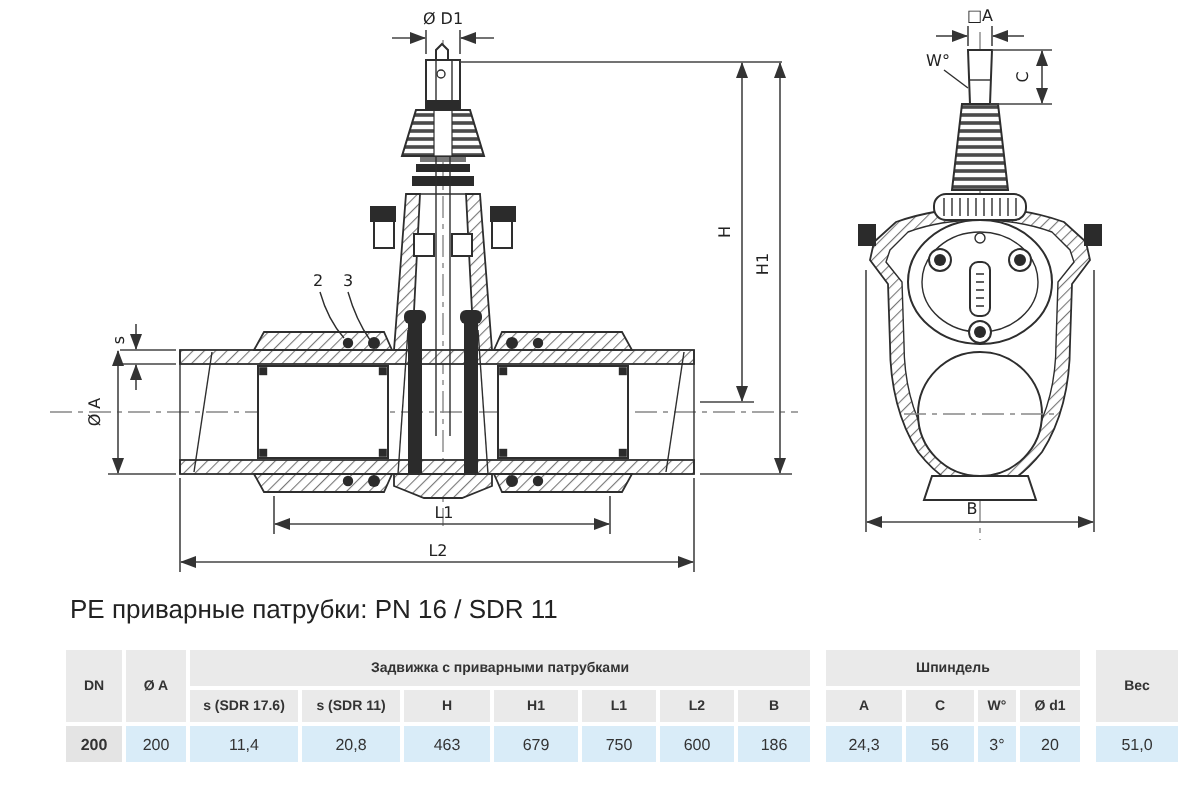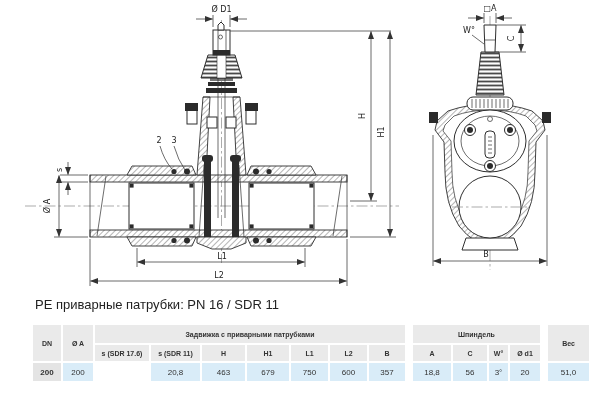--- a/index.html
+++ b/index.html
@@ -226,26 +226,27 @@
   <div class="hc" style="grid-area:2/7/3/8">L1</div>
   <div class="hc" style="grid-area:2/8/3/9">L2</div>
   <div class="hc" style="grid-area:2/9/3/10">B</div>
   <div class="hc" style="grid-area:2/11/3/12">A</div>
   <div class="hc" style="grid-area:2/12/3/13">C</div>
   <div class="hc" style="grid-area:2/13/3/14">W°</div>
   <div class="hc" style="grid-area:2/14/3/15">Ø d1</div>
 
   <div class="dc dn" style="grid-area:3/1/4/2">200</div>
   <div class="dc" style="grid-area:3/2/4/3">200</div>
+  <div class="dc" style="grid-area:3/3/4/4">11,4</div>
   <div class="dc" style="grid-area:3/4/4/5">20,8</div>
   <div class="dc" style="grid-area:3/5/4/6">463</div>
   <div class="dc" style="grid-area:3/6/4/7">679</div>
   <div class="dc" style="grid-area:3/7/4/8">750</div>
   <div class="dc" style="grid-area:3/8/4/9">600</div>
-  <div class="dc" style="grid-area:3/9/4/10">357</div>
-  <div class="dc" style="grid-area:3/11/4/12">18,8</div>
+  <div class="dc" style="grid-area:3/9/4/10">186</div>
+  <div class="dc" style="grid-area:3/11/4/12">24,3</div>
   <div class="dc" style="grid-area:3/12/4/13">56</div>
   <div class="dc" style="grid-area:3/13/4/14">3°</div>
   <div class="dc" style="grid-area:3/14/4/15">20</div>
   <div class="dc" style="grid-area:3/16/4/17">51,0</div>
 </div>
 
 </div>
 
 </body></html>

